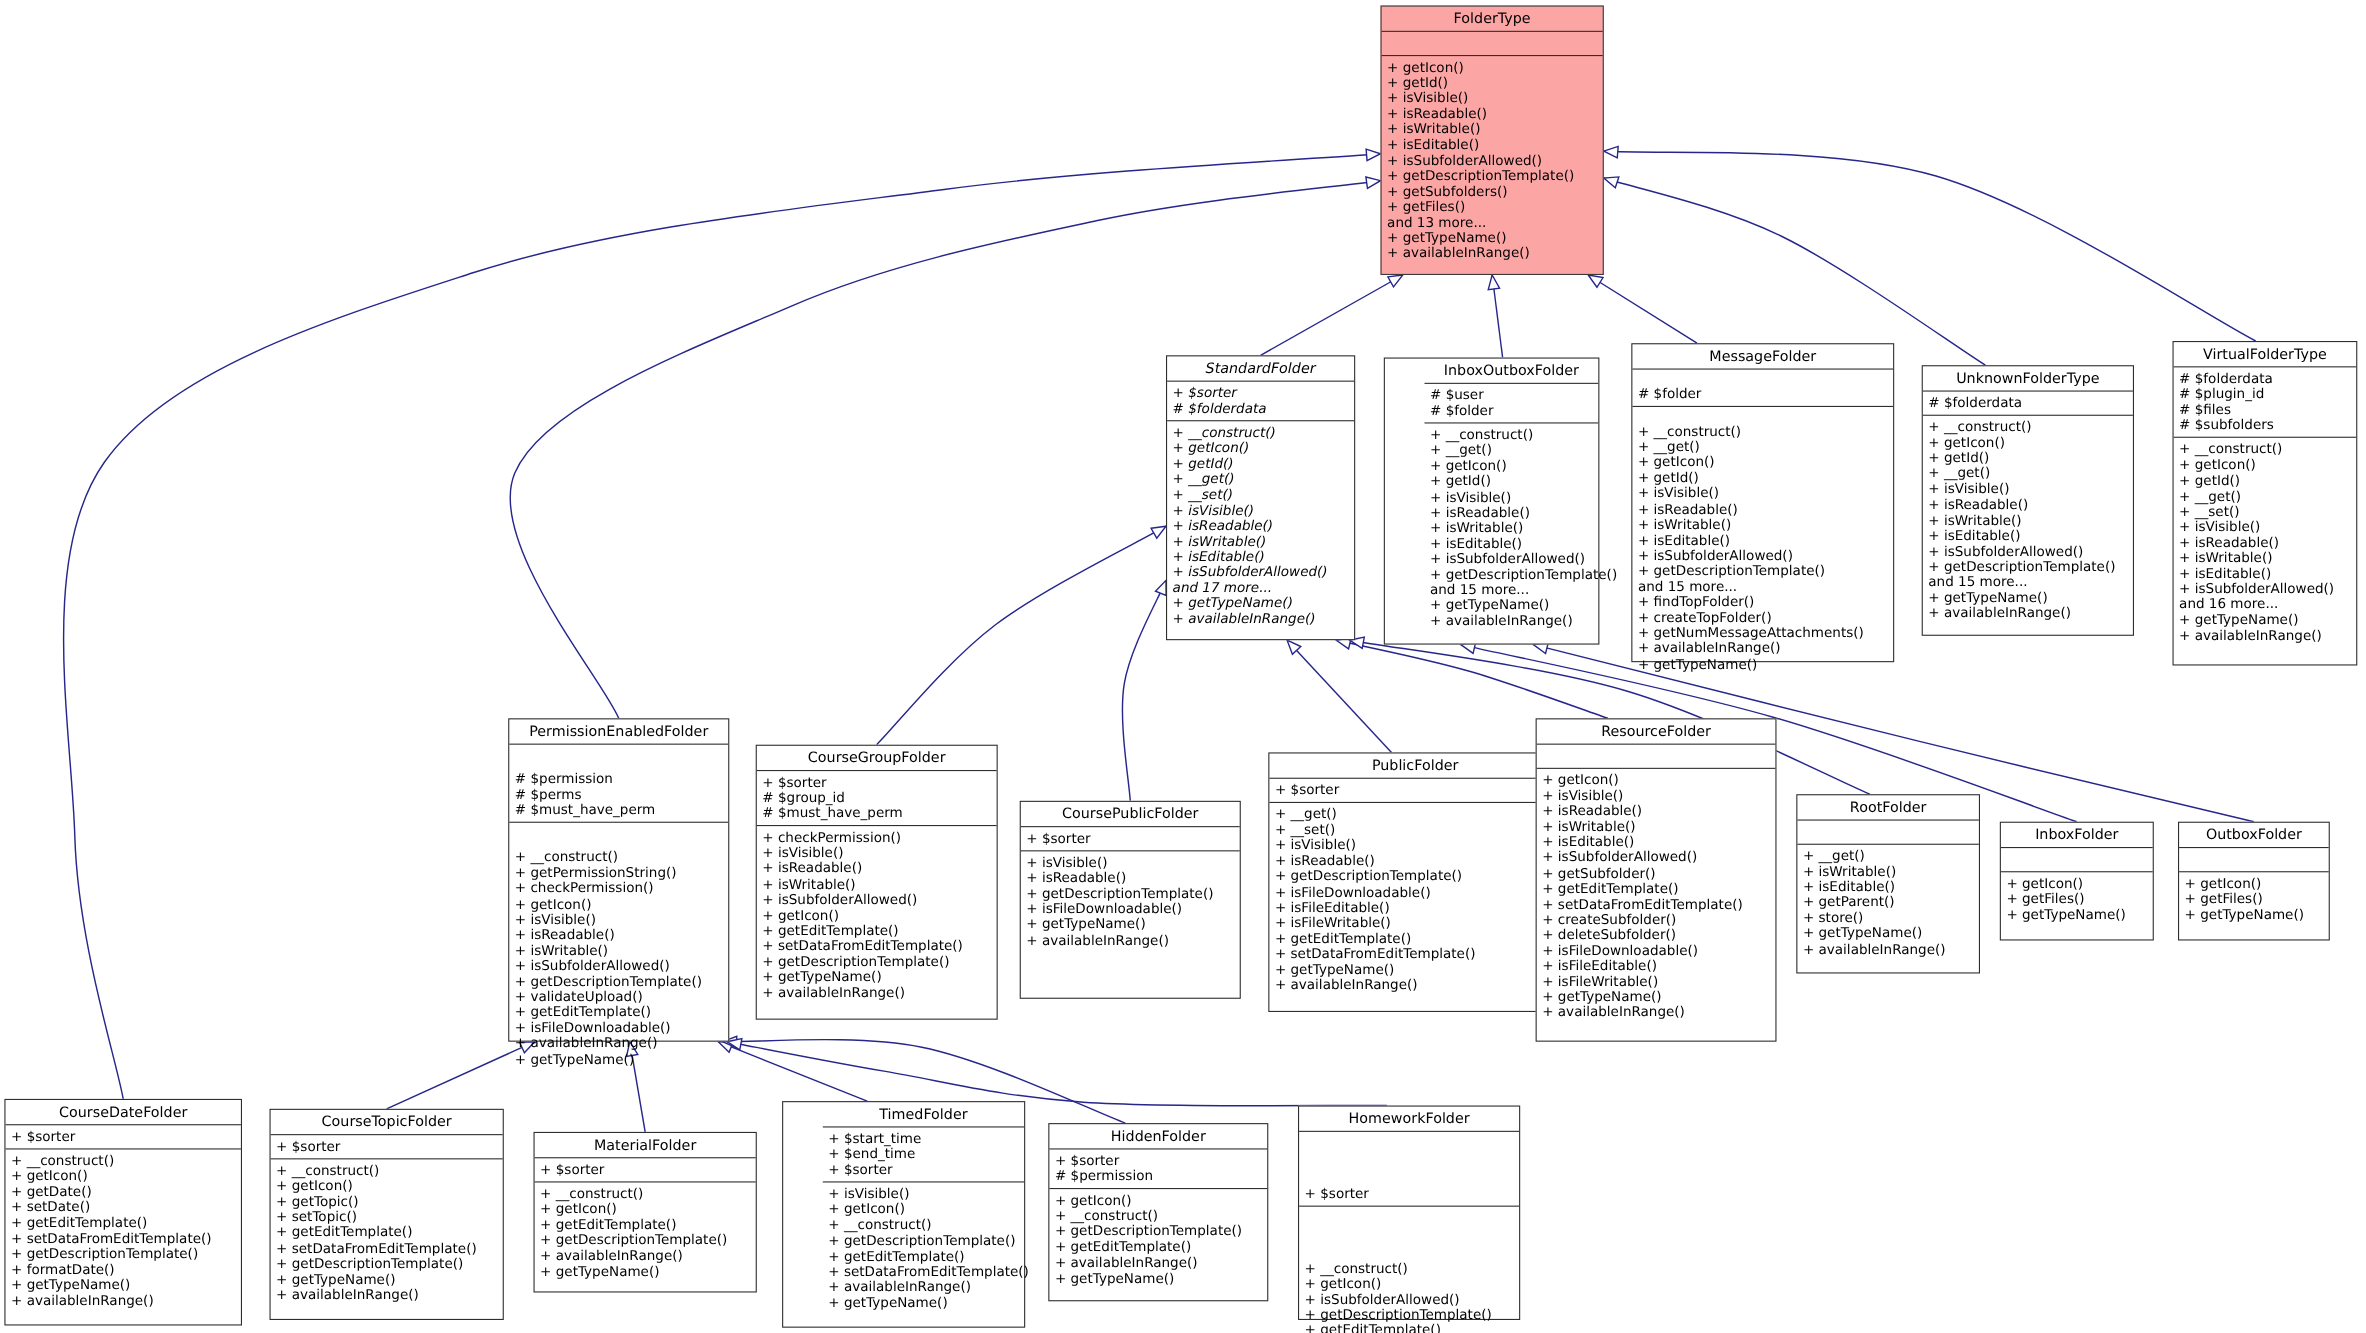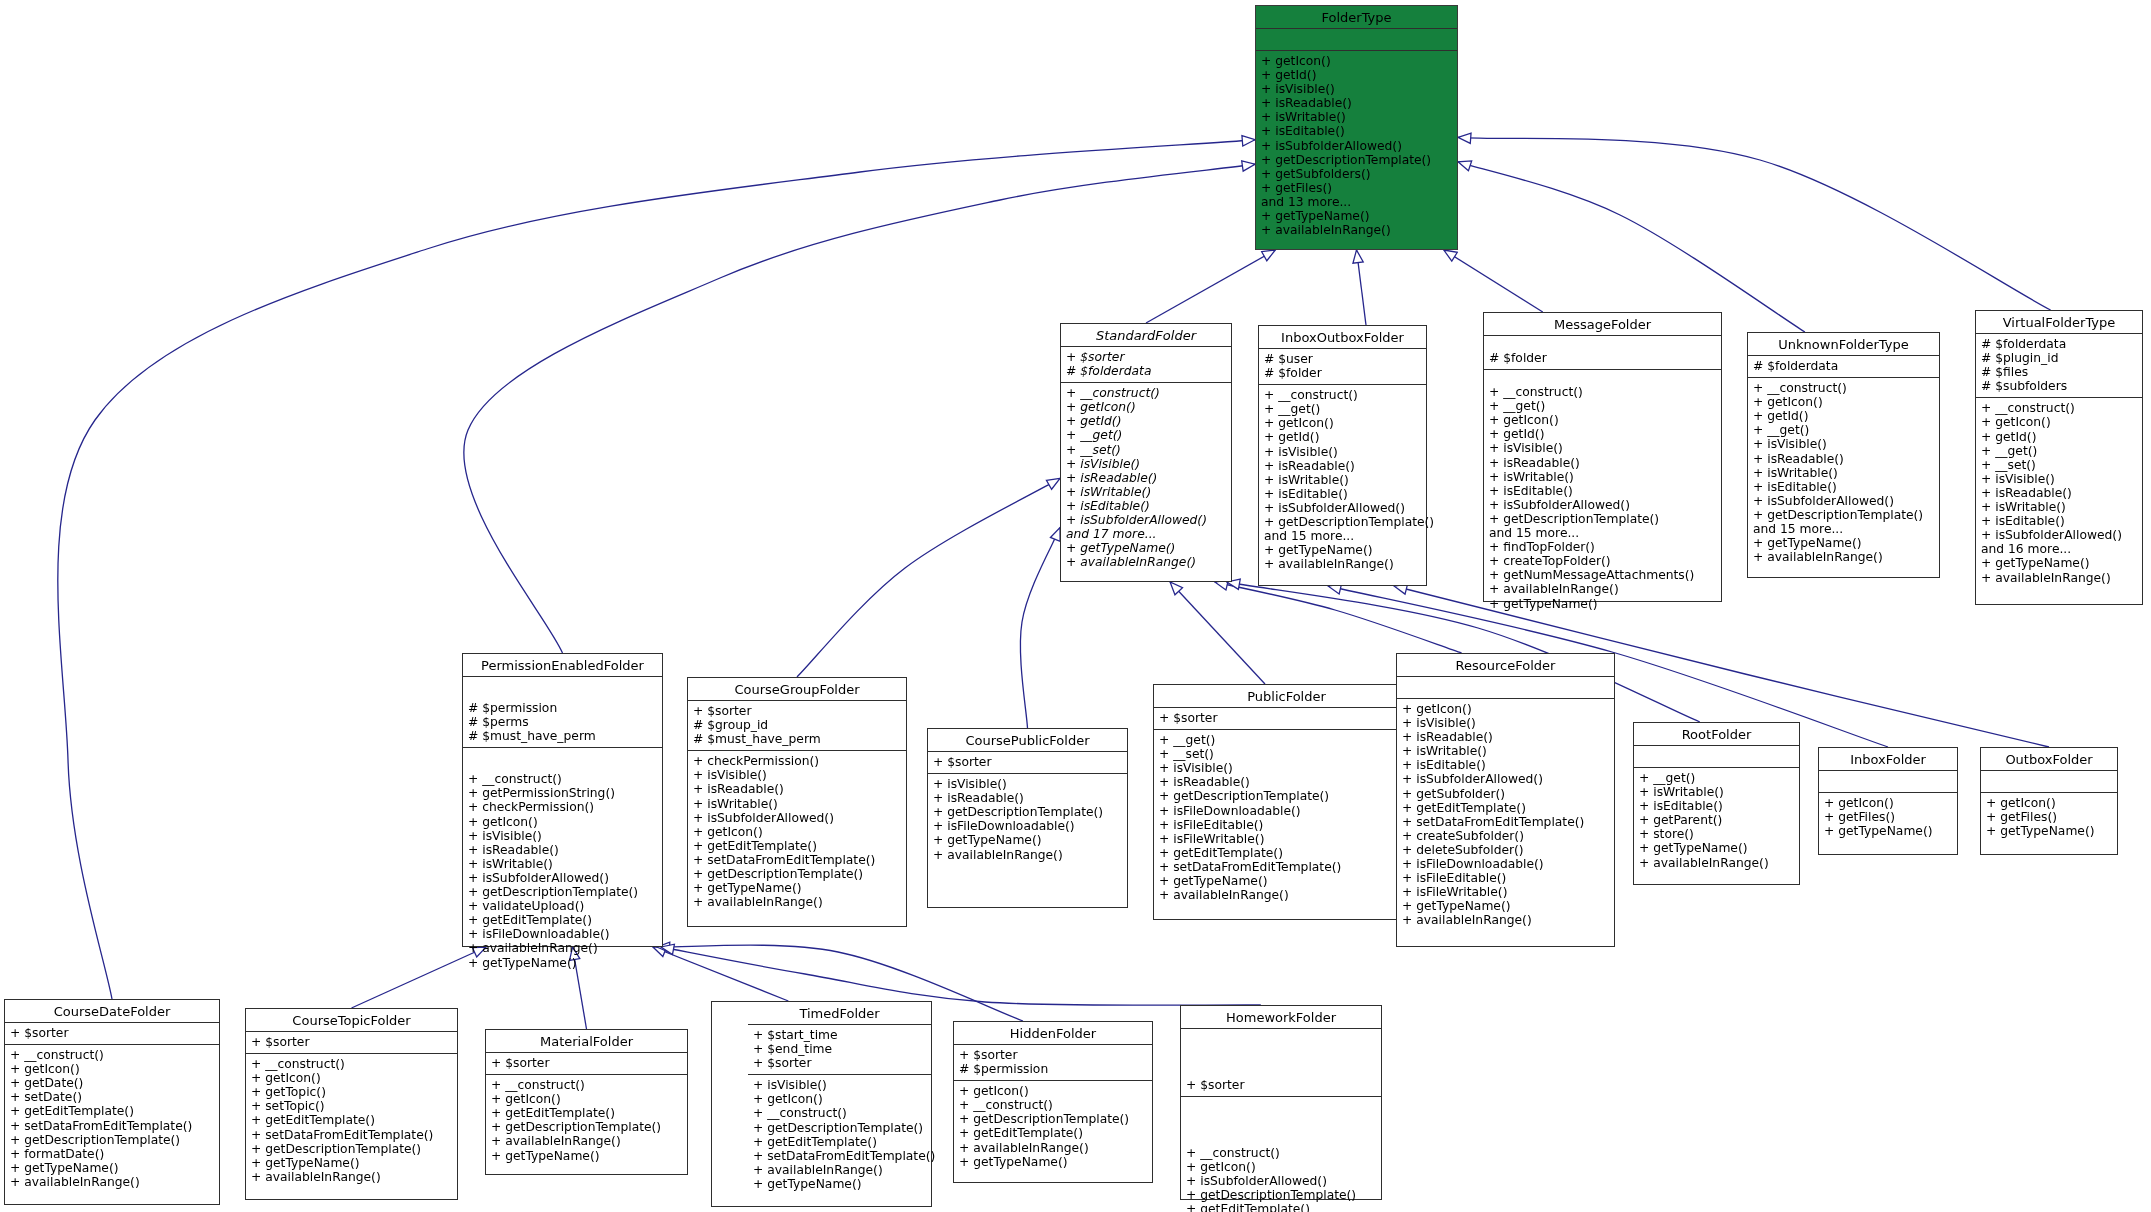--- a/index.html
+++ b/index.html
@@ -6,21 +6,21 @@
   .canvas {
     position:relative; width:2151px; height:1212px; background:#ffffff;
     font-family:"DejaVu Sans","Liberation Sans",sans-serif; color:#000;
     overflow:hidden;
   }
   #edge-layer { position:absolute; left:0; top:0; width:2151px; height:1212px; pointer-events:none; }
   .uml-node {
     position:absolute; background:#ffffff; border:1.2px solid #2e2e2e;
     box-sizing:border-box; display:flex; flex-direction:column;
   }
-  .uml-node.highlight { background:#15803d; border-color:#3a3a3a; }
+  .uml-node.highlight { background:#fca5a5; border-color:#3a3a3a; }
   .uml-title {
     text-align:center; font-size:13px; line-height:15px; padding:4px 6px 3px 6px;
     border-bottom:1.2px solid #2e2e2e; white-space:nowrap; overflow:visible;
   }
   .uml-sec { padding:3px 5px 4px 5px; min-height:14px; }
   .uml-attrs { border-bottom:1.2px solid #2e2e2e; }
   .uml-methods { flex:1; }
   .uml-line { font-size:12.3px; line-height:14.1px; white-space:nowrap; }
 </style>
 </head>
@@ -90,21 +90,21 @@
           <div class="uml-line">+ isVisible()</div>
           <div class="uml-line">+ isReadable()</div>
           <div class="uml-line">+ isWritable()</div>
           <div class="uml-line">+ isEditable()</div>
           <div class="uml-line">+ isSubfolderAllowed()</div>
           <div class="uml-line">and 17 more...</div>
           <div class="uml-line">+ getTypeName()</div>
           <div class="uml-line">+ availableInRange()</div>
         </div>
       </div>
-      <div class="uml-node" style="left: 1258px; top: 325px; width: 169px; height: 261px;">
+      <div class="uml-node" style="left: 1258px; top: 325px; width: 196px; height: 261px; padding-left: 36px;">
         <div class="uml-title">InboxOutboxFolder</div>
         <div class="uml-sec uml-attrs">
           <div class="uml-line"># $user</div>
           <div class="uml-line"># $folder</div>
         </div>
         <div class="uml-sec uml-methods">
           <div class="uml-line">+ __construct()</div>
           <div class="uml-line">+ __get()</div>
           <div class="uml-line">+ getIcon()</div>
           <div class="uml-line">+ getId()</div>

